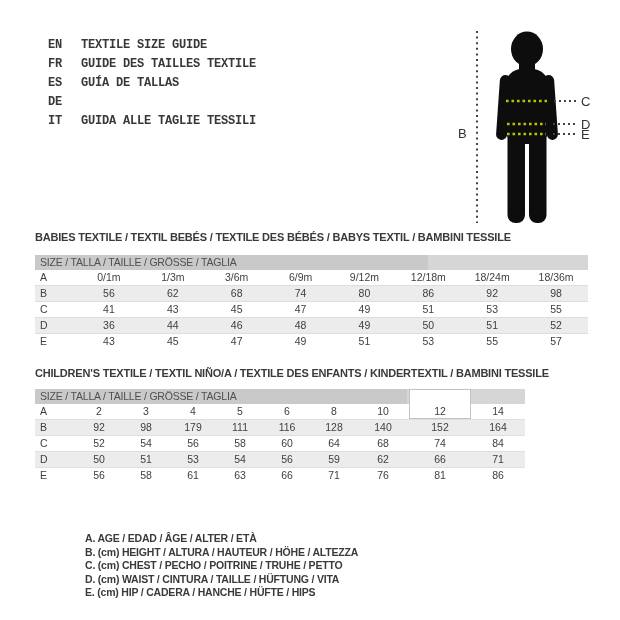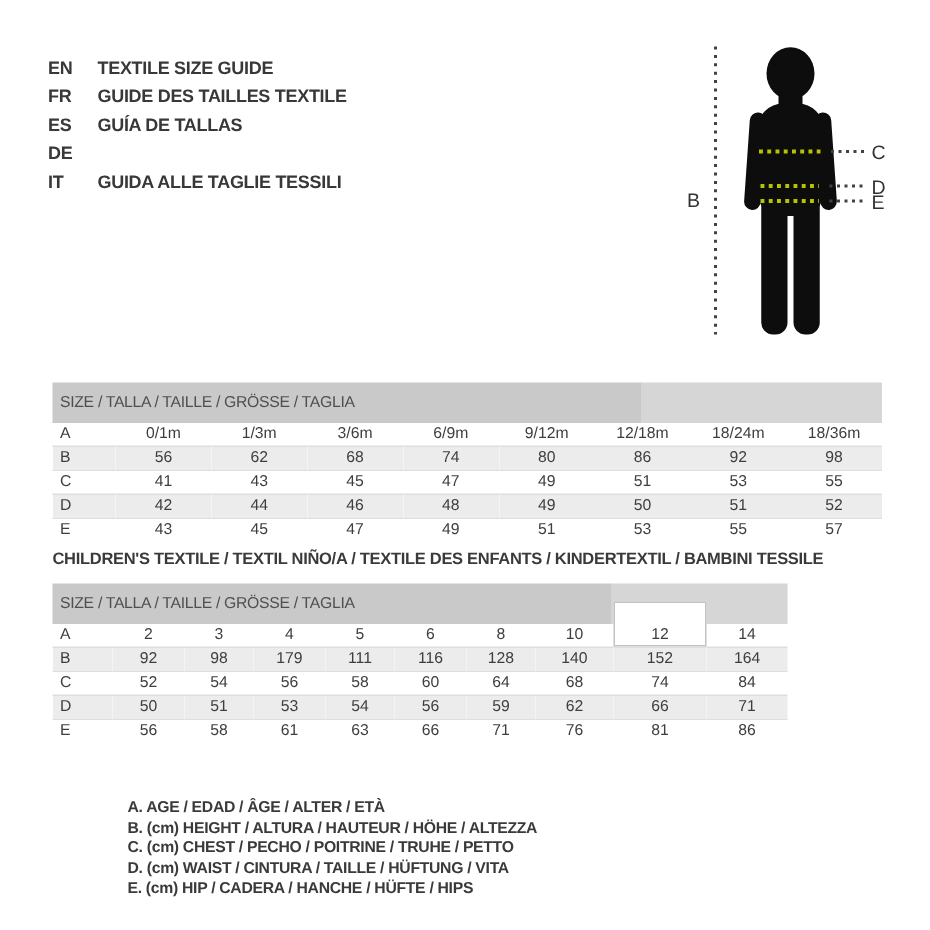--- a/index.html
+++ b/index.html
@@ -1,33 +1,33 @@
 <!DOCTYPE html>
 <html><head>
 <meta charset="utf-8">
 <style>
   html,body{margin:0;padding:0;background:#ffffff;}
   .canvas{
     position:relative;width:620px;height:620px;background:#ffffff;overflow:hidden;
     font-family:"Liberation Sans", sans-serif;color:#3d3d3d;
   }
   
-  .lang-block{position:absolute;left:32px;top:36px;}
+  .lang-block{position:absolute;left:48px;top:36px;font-family:Liberation Mono, monospace;}
   .lang-row{display:flex;font-size:12px;font-weight:700;letter-spacing:-0.2px;
     color:#383838;height:19px;line-height:19px;}
   .lang-code{width:33px;flex:0 0 33px;}
   
   .figure{position:absolute;left:450px;top:18px;}
   .figure text{font-family:"Liberation Sans",sans-serif;font-size:13px;fill:#333333;}
   
   .table-title{position:absolute;left:35px;font-size:11px;font-weight:700;
     letter-spacing:-0.2px;color:#3a3a3a;white-space:nowrap;}
   .size-table{position:absolute;left:35px;border-collapse:collapse;table-layout:fixed;}
   .size-table thead td{
-    font-size:10.5px;color:#4f4f4f;height:27px;line-height:15px;padding:0 0 0 5px;
+    font-size:10.5px;color:#4f4f4f;height:15px;line-height:15px;padding:0 0 0 5px;
     letter-spacing:-0.2px;white-space:nowrap;
   }
   .size-table tbody td{
     font-size:10.5px;color:#3e3e3e;height:15px;line-height:15px;padding:0;
     text-align:center;position:relative;white-space:nowrap;
   }
   .size-table tbody td.rowlabel{text-align:left;padding-left:5px;}
   .size-table tr.striped td{background:#ececec;
     border-top:1px solid #dedede;border-bottom:1px solid #dedede;}
   .size-table tbody td.selected{z-index:1;margin-top:35px;}
@@ -93,20 +93,21 @@
 
     <line x1="57" y1="106" x2="96" y2="106" stroke="#b9c400" stroke-width="2.6" stroke-dasharray="2.6 2.9"></line>
     <line x1="103" y1="106" x2="126" y2="106" stroke="#424242" stroke-width="2" stroke-dasharray="2 3"></line>
     <text id="fig-label-d" x="131" y="111">D</text>
 
     <line x1="57" y1="116" x2="96" y2="116" stroke="#b9c400" stroke-width="2.6" stroke-dasharray="2.6 2.9"></line>
     <line x1="103" y1="116" x2="126" y2="116" stroke="#424242" stroke-width="2" stroke-dasharray="2 3"></line>
     <text id="fig-label-e" x="131" y="121">E</text>
   </svg>
 
+  <div class="table-title" style="top:231px;">BABIES TEXTILE / TEXTIL BEBÉS / TEXTILE DES BÉBÉS / BABYS TEXTIL  / BAMBINI TESSILE</div>
   <table class="size-table" id="babies-table" style="top:255px;">
     <colgroup>
       <col style="width:42px">
         <col>
         <col>
         <col>
         <col>
         <col>
         <col>
         <col>
@@ -146,21 +147,21 @@
           <td>43</td>
           <td>45</td>
           <td>47</td>
           <td>49</td>
           <td>51</td>
           <td>53</td>
           <td>55</td>
         </tr>
         <tr class="striped">
           <td class="rowlabel">D</td>
-          <td>42</td>
+          <td>36</td>
           <td>44</td>
           <td>46</td>
           <td>48</td>
           <td>49</td>
           <td>50</td>
           <td>51</td>
           <td>52</td>
         </tr>
         <tr>
           <td class="rowlabel">E</td>

